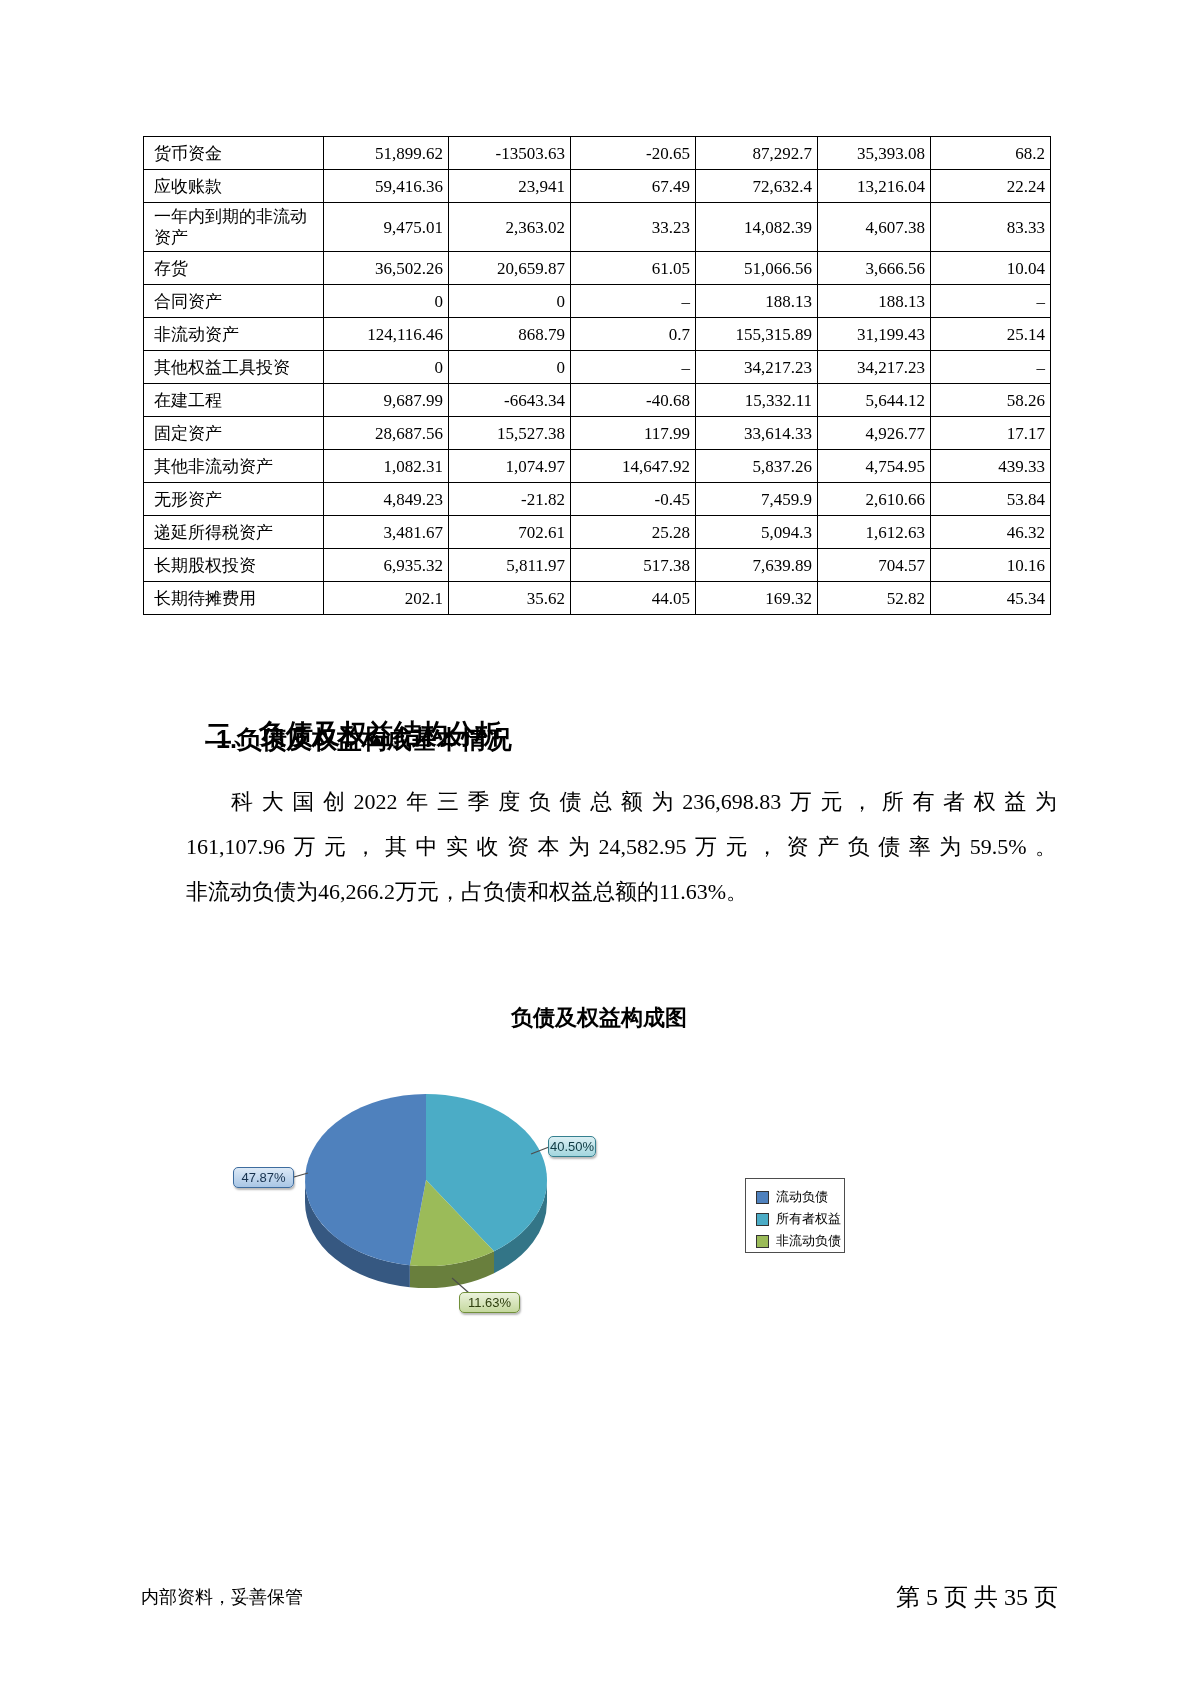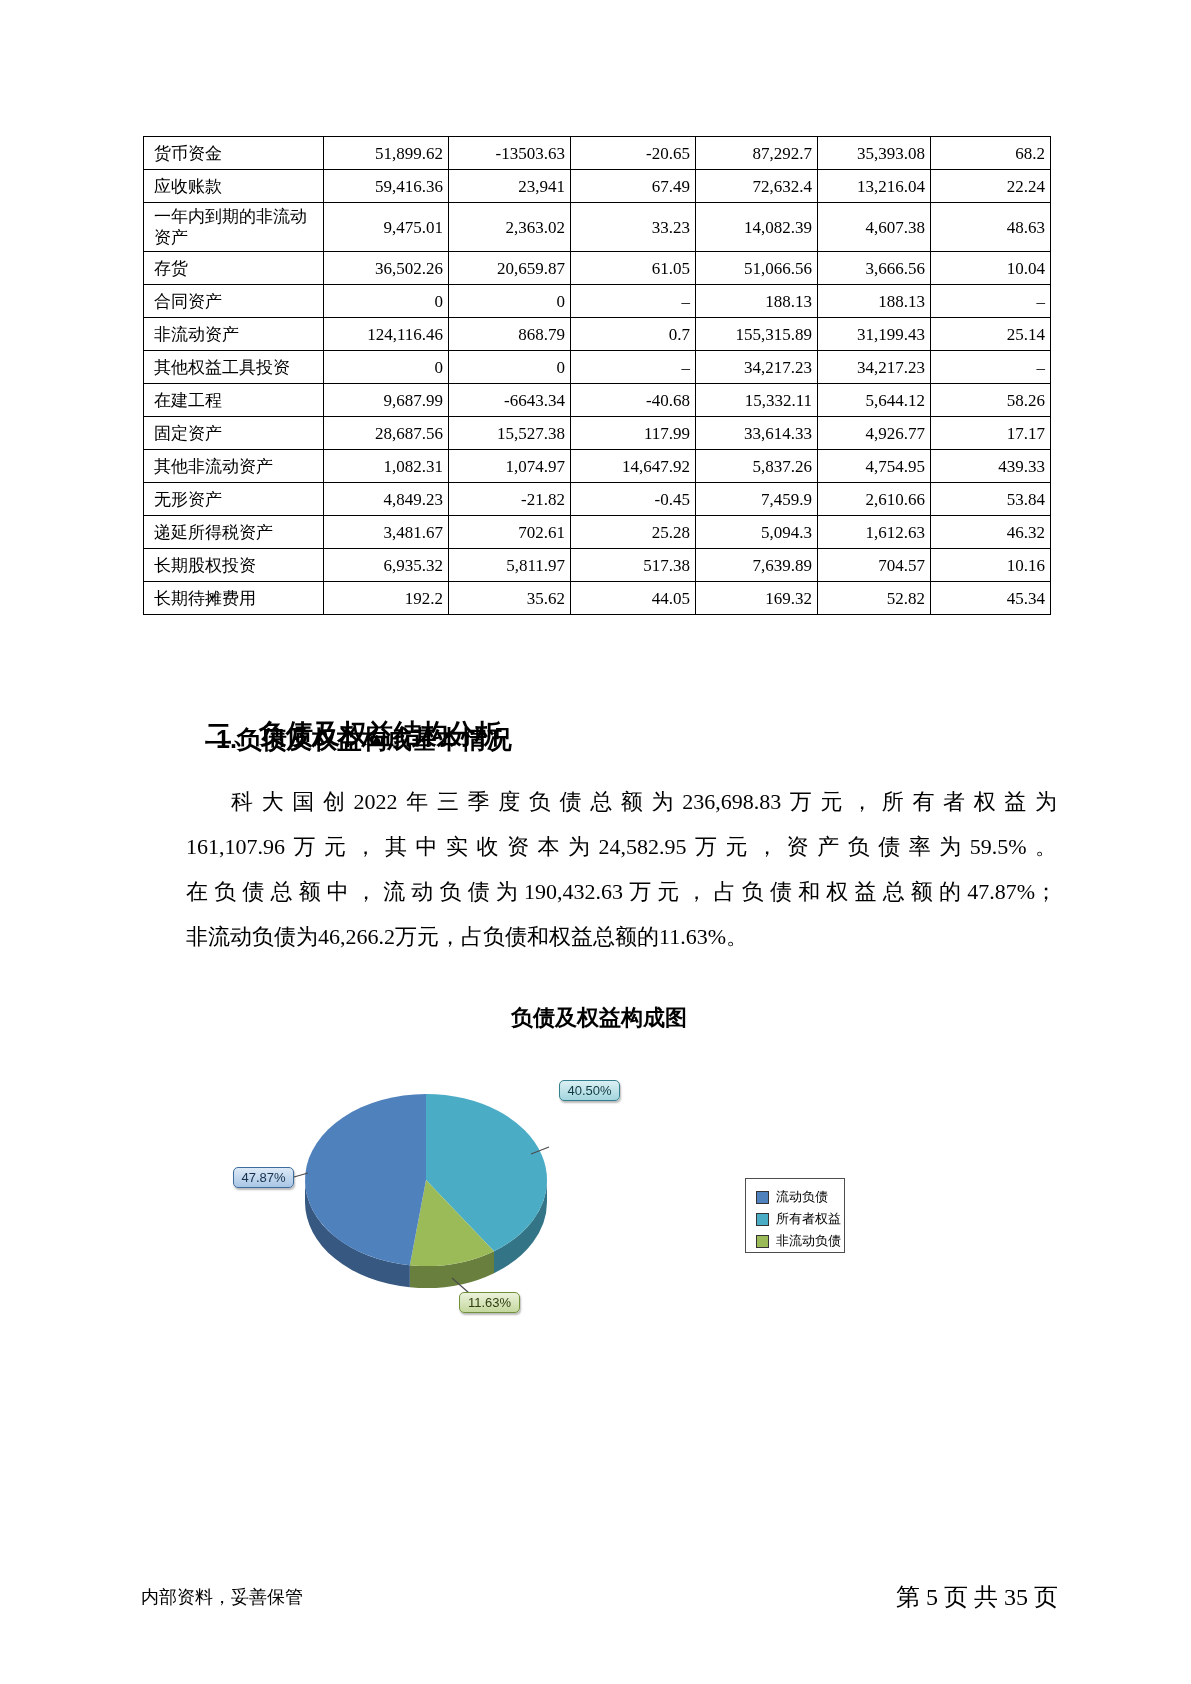--- a/index.html
+++ b/index.html
@@ -29,22 +29,22 @@
   
   .chart-title{position:absolute;left:141px;top:1003px;width:916px;text-align:center;
                font-family:"Liberation Sans",sans-serif;font-weight:bold;font-size:22px;}
   .pie-svg{position:absolute;left:285px;top:1080px;width:300px;height:230px;}
 
   .pct{position:absolute;height:21px;border-radius:5px;display:flex;align-items:center;justify-content:center;
        font-family:"Liberation Sans",sans-serif;font-size:13px;box-shadow:1px 2px 2px rgba(0,0,0,0.28);
        box-sizing:border-box;}
   .pct-blue{left:233px;top:1167px;width:61px;background:linear-gradient(#dce9f6,#a9c6e5);
             border:1.5px solid #3d6c9e;color:#16314d;}
-  .pct-teal{left:548px;top:1080px;width:61px;background:linear-gradient(#dbeff3,#a3d6de);
-            border:1.5px solid #35808f;color:#0f3a42;margin-left:11px;}
+  .pct-teal{left:548px;top:1136px;width:48px;background:linear-gradient(#dbeff3,#a3d6de);
+            border:1.5px solid #35808f;color:#0f3a42;}
   .pct-green{left:459px;top:1292px;width:61px;background:linear-gradient(#ebf2dc,#c5d89e);
              border:1.5px solid #71903a;color:#2f3f0e;}
 
   .legend{position:absolute;left:745px;top:1178px;width:100px;height:75px;background:#fff;
           border:1.5px solid #4d4d4d;box-sizing:border-box;padding:7px 0 7px 10px;}
   .legend-item{display:flex;align-items:center;height:22px;}
   .legend-sq{width:13px;height:13px;margin-right:7px;border:1px solid #333;box-sizing:border-box;flex:0 0 13px;}
   .legend-label{font-size:13px;font-family:"Liberation Sans",sans-serif;white-space:nowrap;}
 
   
@@ -87,21 +87,21 @@
           <td class="num">13,216.04</td>
           <td class="num">22.24</td>
         </tr>
         <tr>
           <td class="lbl">一年内到期的非流动资产</td>
           <td class="num">9,475.01</td>
           <td class="num">2,363.02</td>
           <td class="num">33.23</td>
           <td class="num">14,082.39</td>
           <td class="num">4,607.38</td>
-          <td class="num">48.63</td>
+          <td class="num">83.33</td>
         </tr>
         <tr>
           <td class="lbl">存货</td>
           <td class="num">36,502.26</td>
           <td class="num">20,659.87</td>
           <td class="num">61.05</td>
           <td class="num">51,066.56</td>
           <td class="num">3,666.56</td>
           <td class="num">10.04</td>
         </tr>
@@ -181,37 +181,36 @@
           <td class="lbl">长期股权投资</td>
           <td class="num">6,935.32</td>
           <td class="num">5,811.97</td>
           <td class="num">517.38</td>
           <td class="num">7,639.89</td>
           <td class="num">704.57</td>
           <td class="num">10.16</td>
         </tr>
         <tr>
           <td class="lbl">长期待摊费用</td>
-          <td class="num">192.2</td>
+          <td class="num">202.1</td>
           <td class="num">35.62</td>
           <td class="num">44.05</td>
           <td class="num">169.32</td>
           <td class="num">52.82</td>
           <td class="num">45.34</td>
         </tr>
       </tbody>
   </table>
 
   <div class="h-section">二、负债及权益结构分析</div>
   <div class="h-sub">1.负债及权益构成基本情况</div>
 
   <div class="para">
     <div class="pline first">科大国创2022年三季度负债总额为236,698.83万元，所有者权益为</div>
     <div class="pline">161,107.96万元，其中实收资本为24,582.95万元，资产负债率为59.5%。</div>
-    <div class="pline">在负债总额中，流动负债为190,432.63万元，占负债和权益总额的47.87%；</div>
     <div class="pline last">非流动负债为46,266.2万元，占负债和权益总额的11.63%。</div>
   </div>
 
   <div class="chart-title">负债及权益构成图</div>
 
   <svg class="pie-svg" viewBox="0 0 300 230">
     <g>
         <path d="M262,100 A121,86 0 0 1 209.01208872010778,171.12892938761235 L209.01208872010778,193.12892938761235 A121,86 0 0 0 262,122 Z" fill="rgb(51,117,135)"></path>
         <path d="M209.01208872010778,171.12892938761235 A121,86 0 0 1 124.854643890397,185.23097743541047 L124.854643890397,207.23097743541047 A121,86 0 0 0 209.01208872010778,193.12892938761235 Z" fill="rgb(105,127,61)"></path>
         <path d="M124.854643890397,185.23097743541047 A121,86 0 0 1 20,100.00000000000001 L20,122.00000000000001 A121,86 0 0 0 124.854643890397,207.23097743541047 Z" fill="rgb(54,88,129)"></path>

